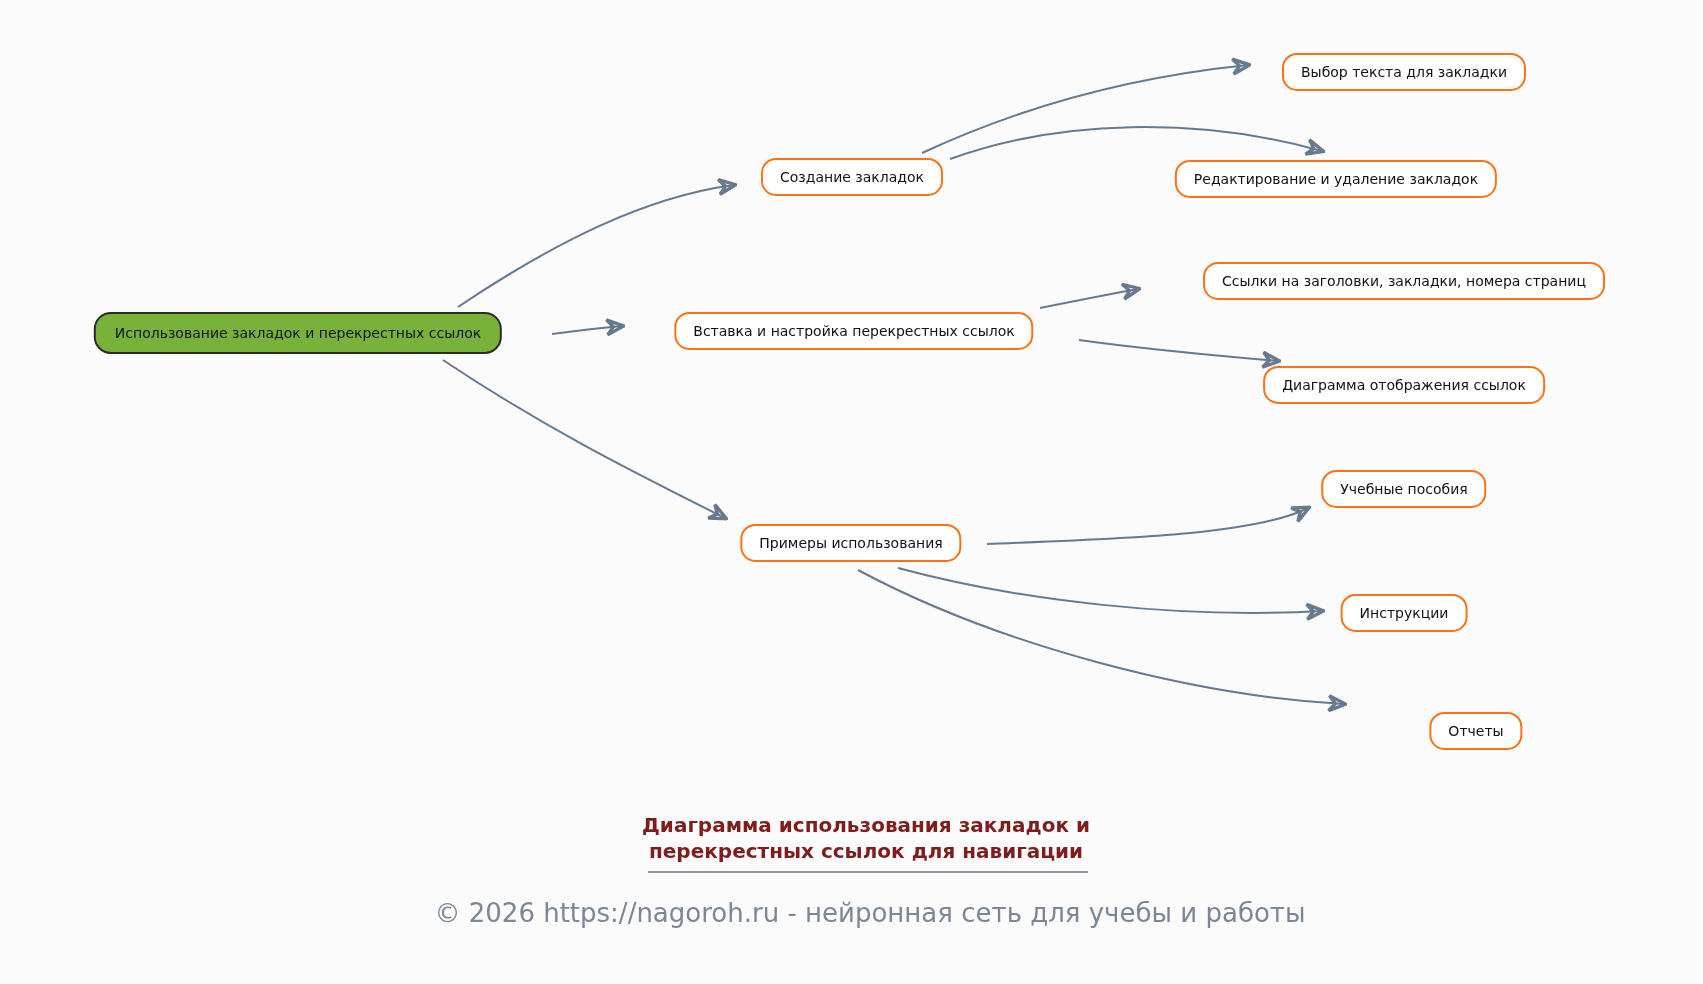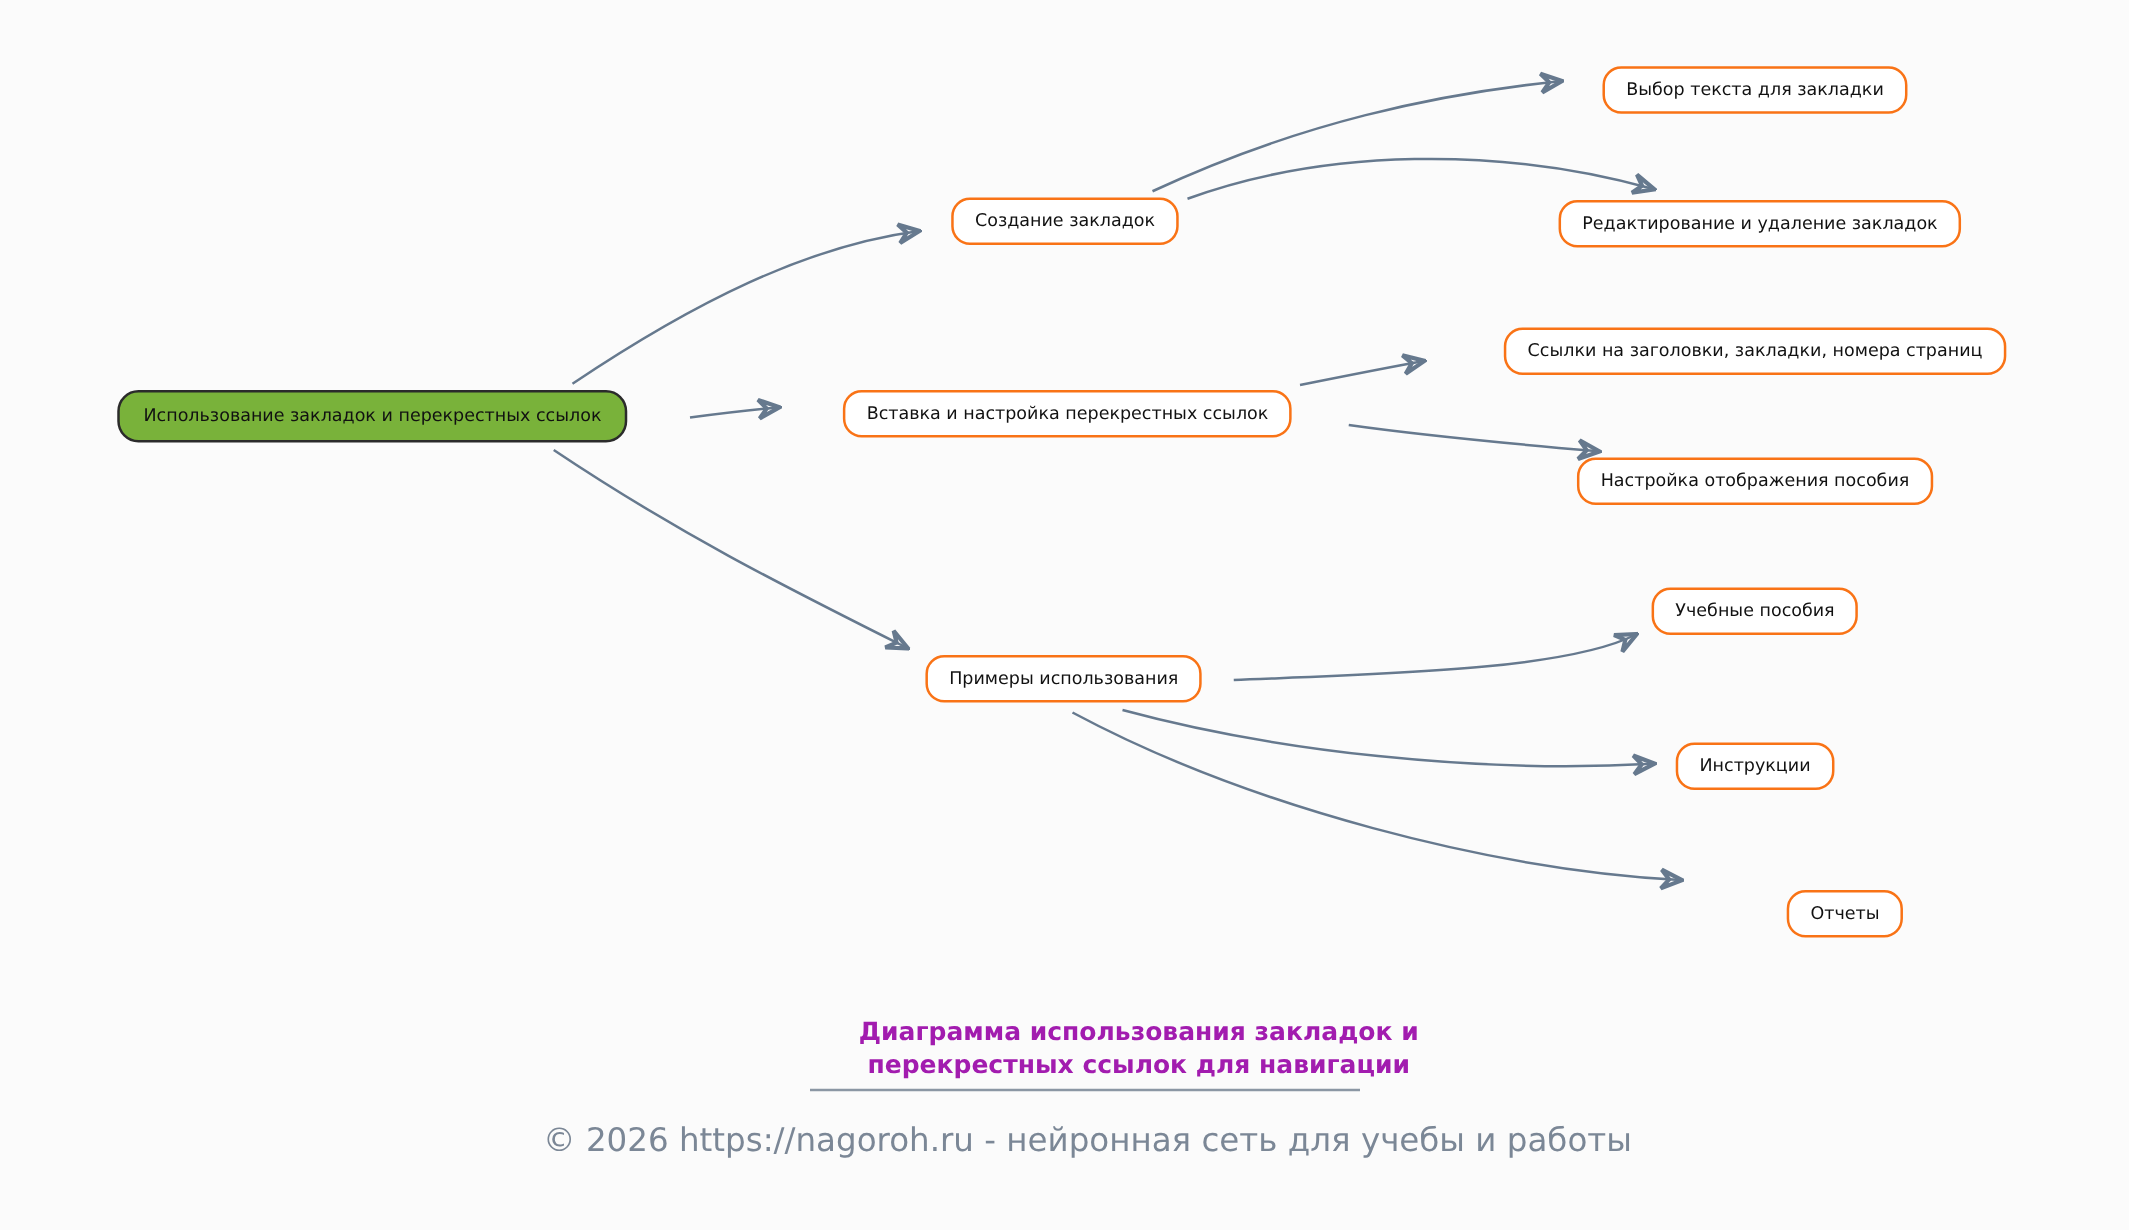--- a/index.html
+++ b/index.html
@@ -41,28 +41,28 @@
     box-sizing: border-box;
   }
   .node.root {
     background: #79b23a;
     border-color: #2b2b2b;
     padding: 11px 19px;
     border-radius: 17px;
   }
   .caption {
     position: absolute;
-    left: 911px;
+    left: 866px;
     top: 812px;
     transform: translateX(-50%);
     text-align: center;
     font-size: 20px;
     font-weight: bold;
     line-height: 1.32;
-    color: #a21caf;
+    color: #7f1d1d;
     white-space: nowrap;
   }
   .divider {
     position: absolute;
     left: 648px;
     top: 871px;
     width: 440px;
     height: 0;
     border-top: 2px solid #8b97a4;
   }
@@ -102,25 +102,25 @@
   <div class="node root" style="left:298px; top:333px;">Использование закладок и перекрестных ссылок</div>
 
   <div class="node" style="left:852px; top:177px;">Создание закладок</div>
 
   <div class="node" style="left:854px; top:331px;">Вставка и настройка перекрестных ссылок</div>
 
   <div class="node" style="left:851px; top:543px;">Примеры использования</div>
 
   <div class="node" style="left:1404px; top:72px;">Выбор текста для закладки</div>
 
-  <div class="node" style="left:1408px; top:179px;text-align:right;">Редактирование и удаление закладок</div>
+  <div class="node" style="left:1336px; top:179px;text-align:right;">Редактирование и удаление закладок</div>
 
   <div class="node" style="left:1404px; top:281px;">Ссылки на заголовки, закладки, номера страниц</div>
 
-  <div class="node" style="left:1404px; top:385px;">Настройка отображения пособия</div>
+  <div class="node" style="left:1404px; top:385px;">Диаграмма отображения ссылок</div>
 
   <div class="node" style="left:1404px; top:489px;">Учебные пособия</div>
 
   <div class="node" style="left:1404px; top:613px;">Инструкции</div>
 
   <div class="node" style="left:1476px; top:699px;margin-top:32px;">Отчеты</div>
 
   <div class="caption">
     <div>Диаграмма использования закладок и</div>
     <div>перекрестных ссылок для навигации</div>

